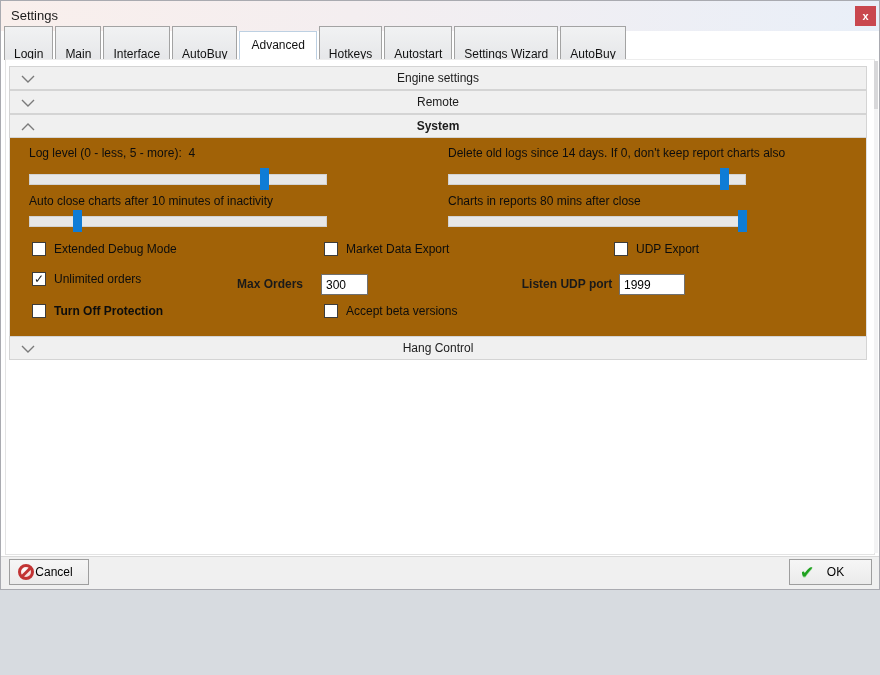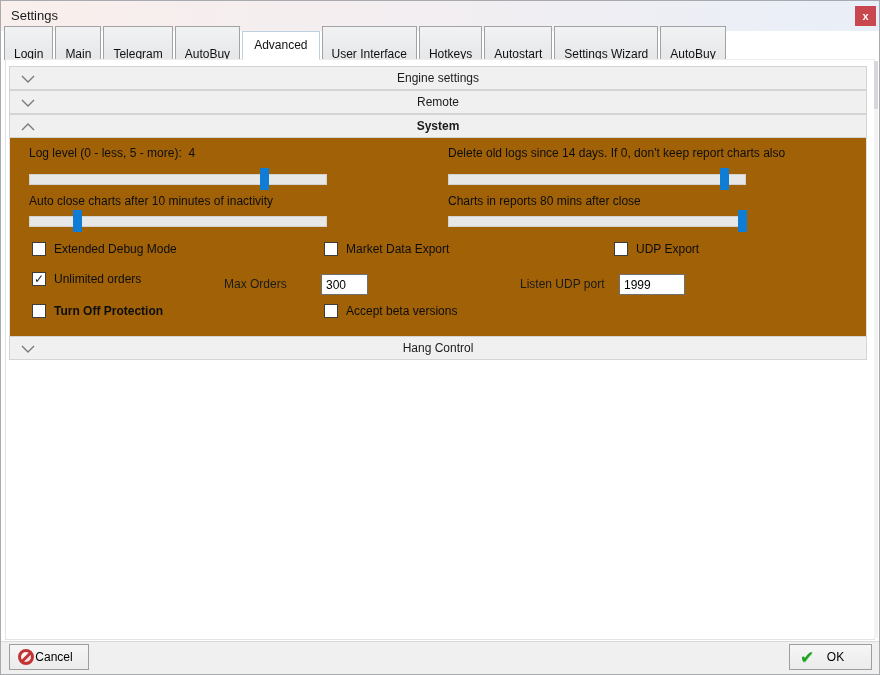--- a/index.html
+++ b/index.html
@@ -1,20 +1,20 @@
 <!DOCTYPE html>
 <html><head>
 <meta charset="utf-8">
 <style>
   * { margin:0; padding:0; box-sizing:border-box; }
   html,body { background:#d7dbe0; }
   body { font-family:"Liberation Sans", sans-serif; font-size:12px; color:#1a1a1a; }
 
   .window {
-    position:relative; width:880px; height:675px;
+    position:relative; width:880px; height:590px;
     background:#ffffff; border:1px solid #a9aab0; overflow:hidden;
   }
 
   
   .titlebar {
     position:absolute; top:0; left:0; right:0; height:30px;
     background:linear-gradient(90deg,#f9efec 0%,#f4eef0 40%,#e9eff8 100%);
     line-height:30px; padding-left:10px; font-size:13px; color:#1b1b1b;
   }
   .close-btn {
@@ -75,21 +75,21 @@
   
   .cbrow { position:absolute; display:flex; align-items:center; }
   .cb {
     width:14px; height:14px; border:1px solid #3c3c3c; background:#ffffff;
     margin-right:8px; position:relative; flex:none;
     font-size:12px; line-height:12px; text-align:center; color:#1f1f1f;
   }
   .cblabel { font-size:12px; color:#0d0d0d; white-space:nowrap; }
   .cblabel.bold { font-weight:bold; }
 
-  .field-label { position:absolute; font-size:12px; text-align:left; white-space:nowrap; }
+  .field-label { position:absolute; font-size:12px; text-align:center; white-space:nowrap;font-weight:bold; }
   .textbox {
     position:absolute; height:21px; border:1px solid #707070; background:#ffffff;
     font-family:"Liberation Sans", sans-serif; font-size:12px; padding:0 4px; color:#000;
   }
 
   
   .vscroll { position:absolute; top:60px; right:1px; bottom:36px; width:4px; background:#f3f3f4; }
   .vscroll .vthumb { position:absolute; top:0; width:4px; height:48px; background:#d8d8da; }
 
   
@@ -126,24 +126,23 @@
   <div class="titlebar">
     <span>Settings</span>
     <div class="close-btn">
       <span>x</span>
     </div>
   </div>
 
   <div class="tabstrip">
     <div class="tab">Login</div>
     <div class="tab">Main</div>
-    <div class="tab">Telegram</div>
+    <div class="tab">Interface</div>
     <div class="tab">AutoBuy</div>
     <div class="tab selected">Advanced</div>
-    <div class="tab">User Interface</div>
     <div class="tab">Hotkeys</div>
     <div class="tab">Autostart</div>
     <div class="tab">Settings Wizard</div>
     <div class="tab">AutoBuy</div>
   </div>
 
   <div class="page">
 
     <div class="acc-header" style="top:6px;">
       <span class="chev">

